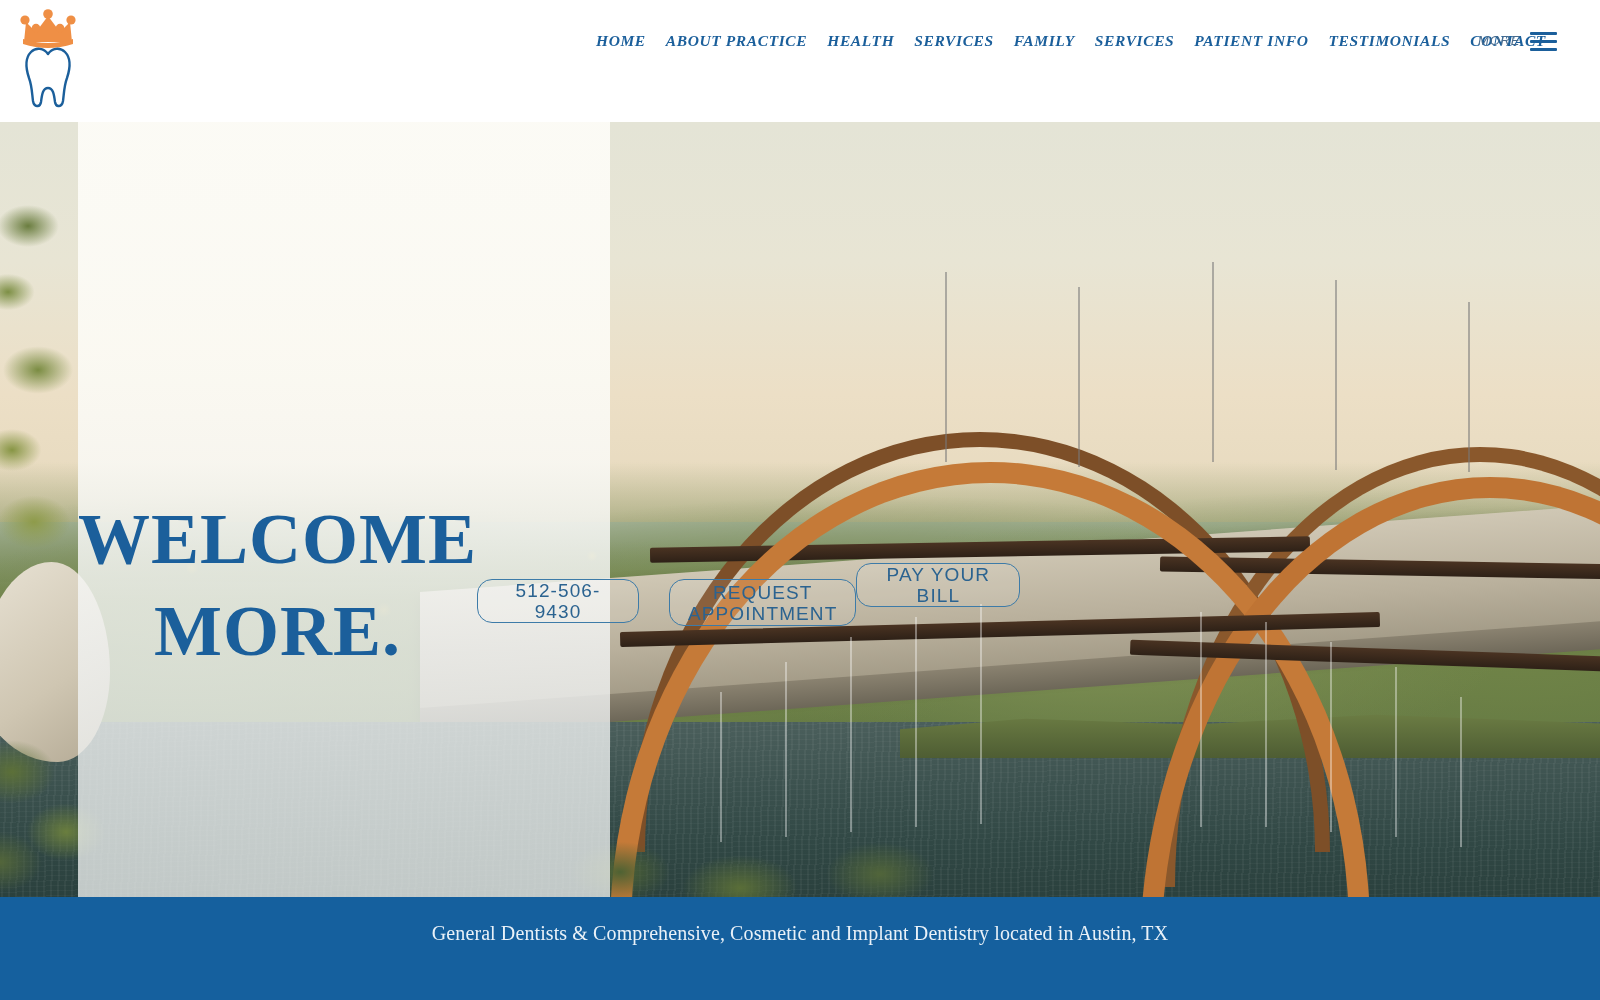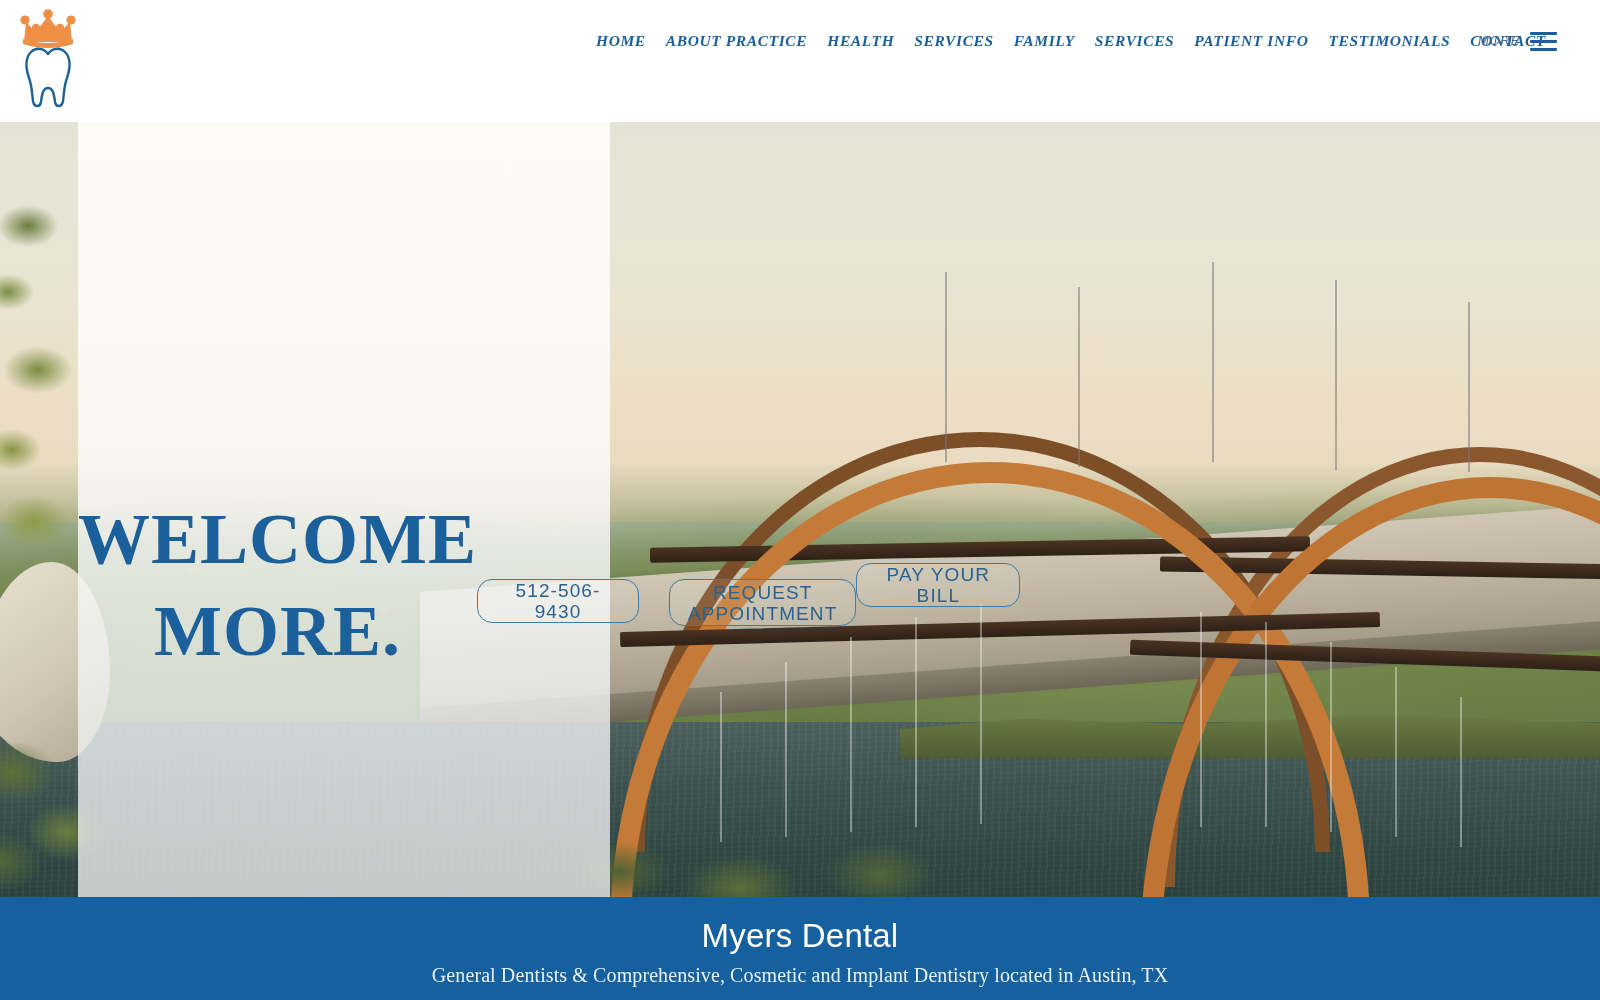--- a/index.html
+++ b/index.html
@@ -417,15 +417,14 @@
       <button class="btn phone">512-506-9430</button>
       <button class="btn request">REQUEST APPOINTMENT</button>
     </div>
     <div class="btn-row2">
       <button class="btn paybill">PAY YOUR BILL</button>
     </div>
   </div>
 </div>
 
 <div class="banner">
-  <div class="banner-title">Myers Dental</div>
   <div class="banner-sub">General Dentists &amp; Comprehensive, Cosmetic and Implant Dentistry located in Austin, TX</div>
 </div>
 
 </body></html>

